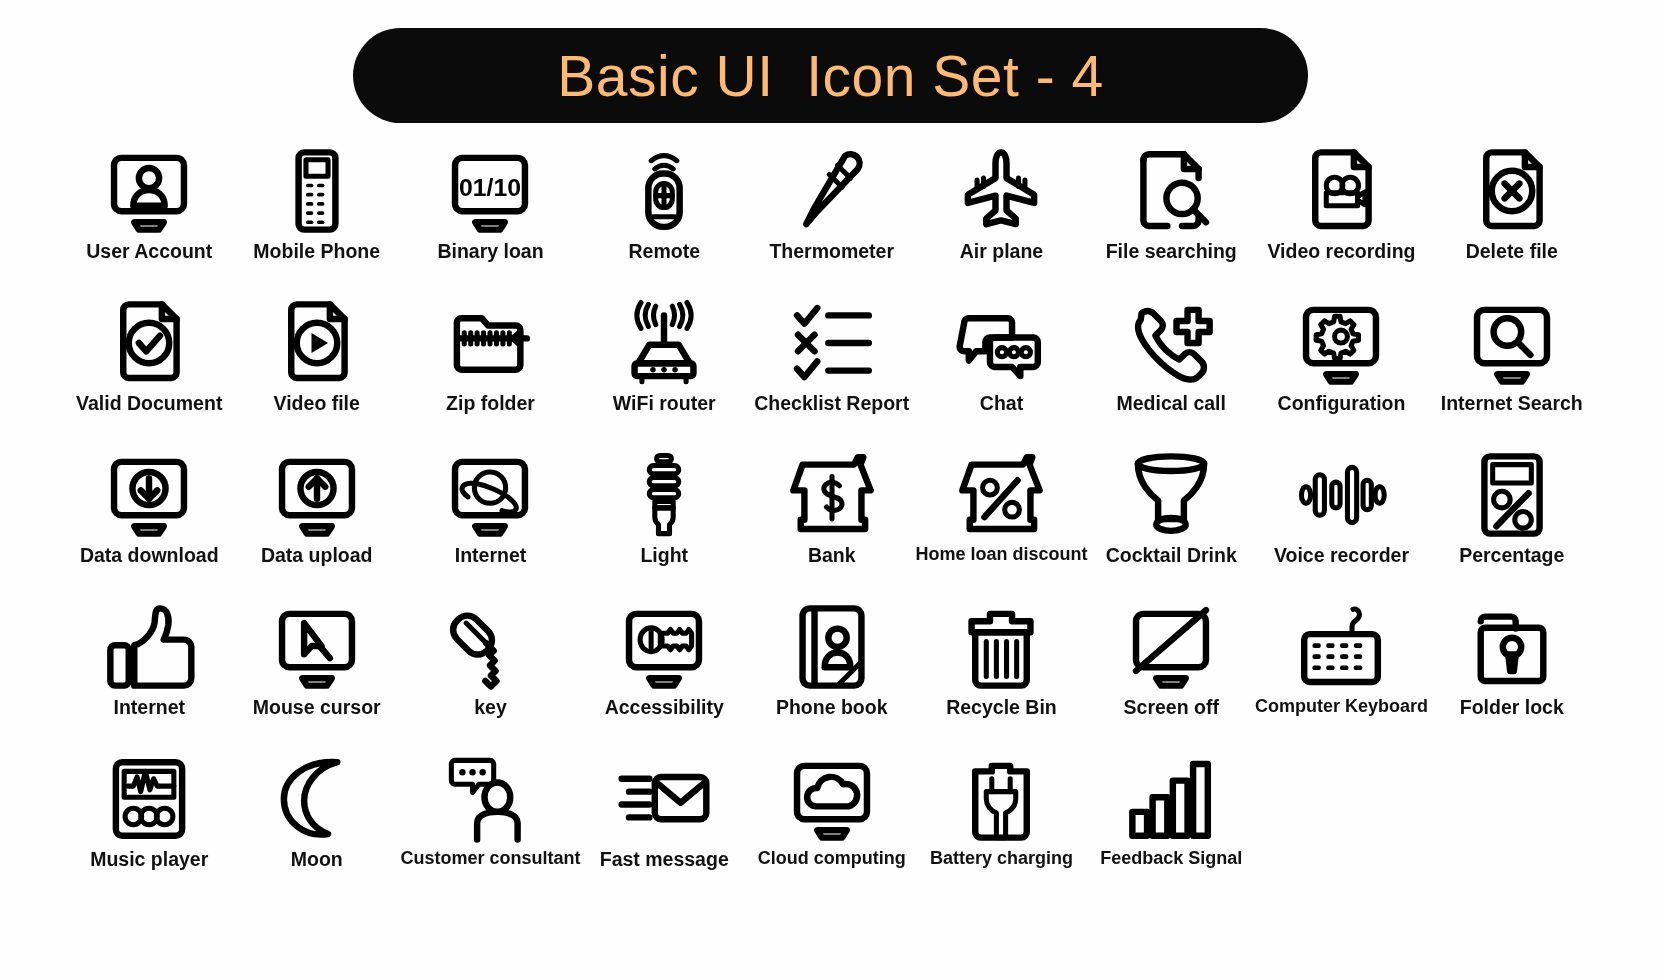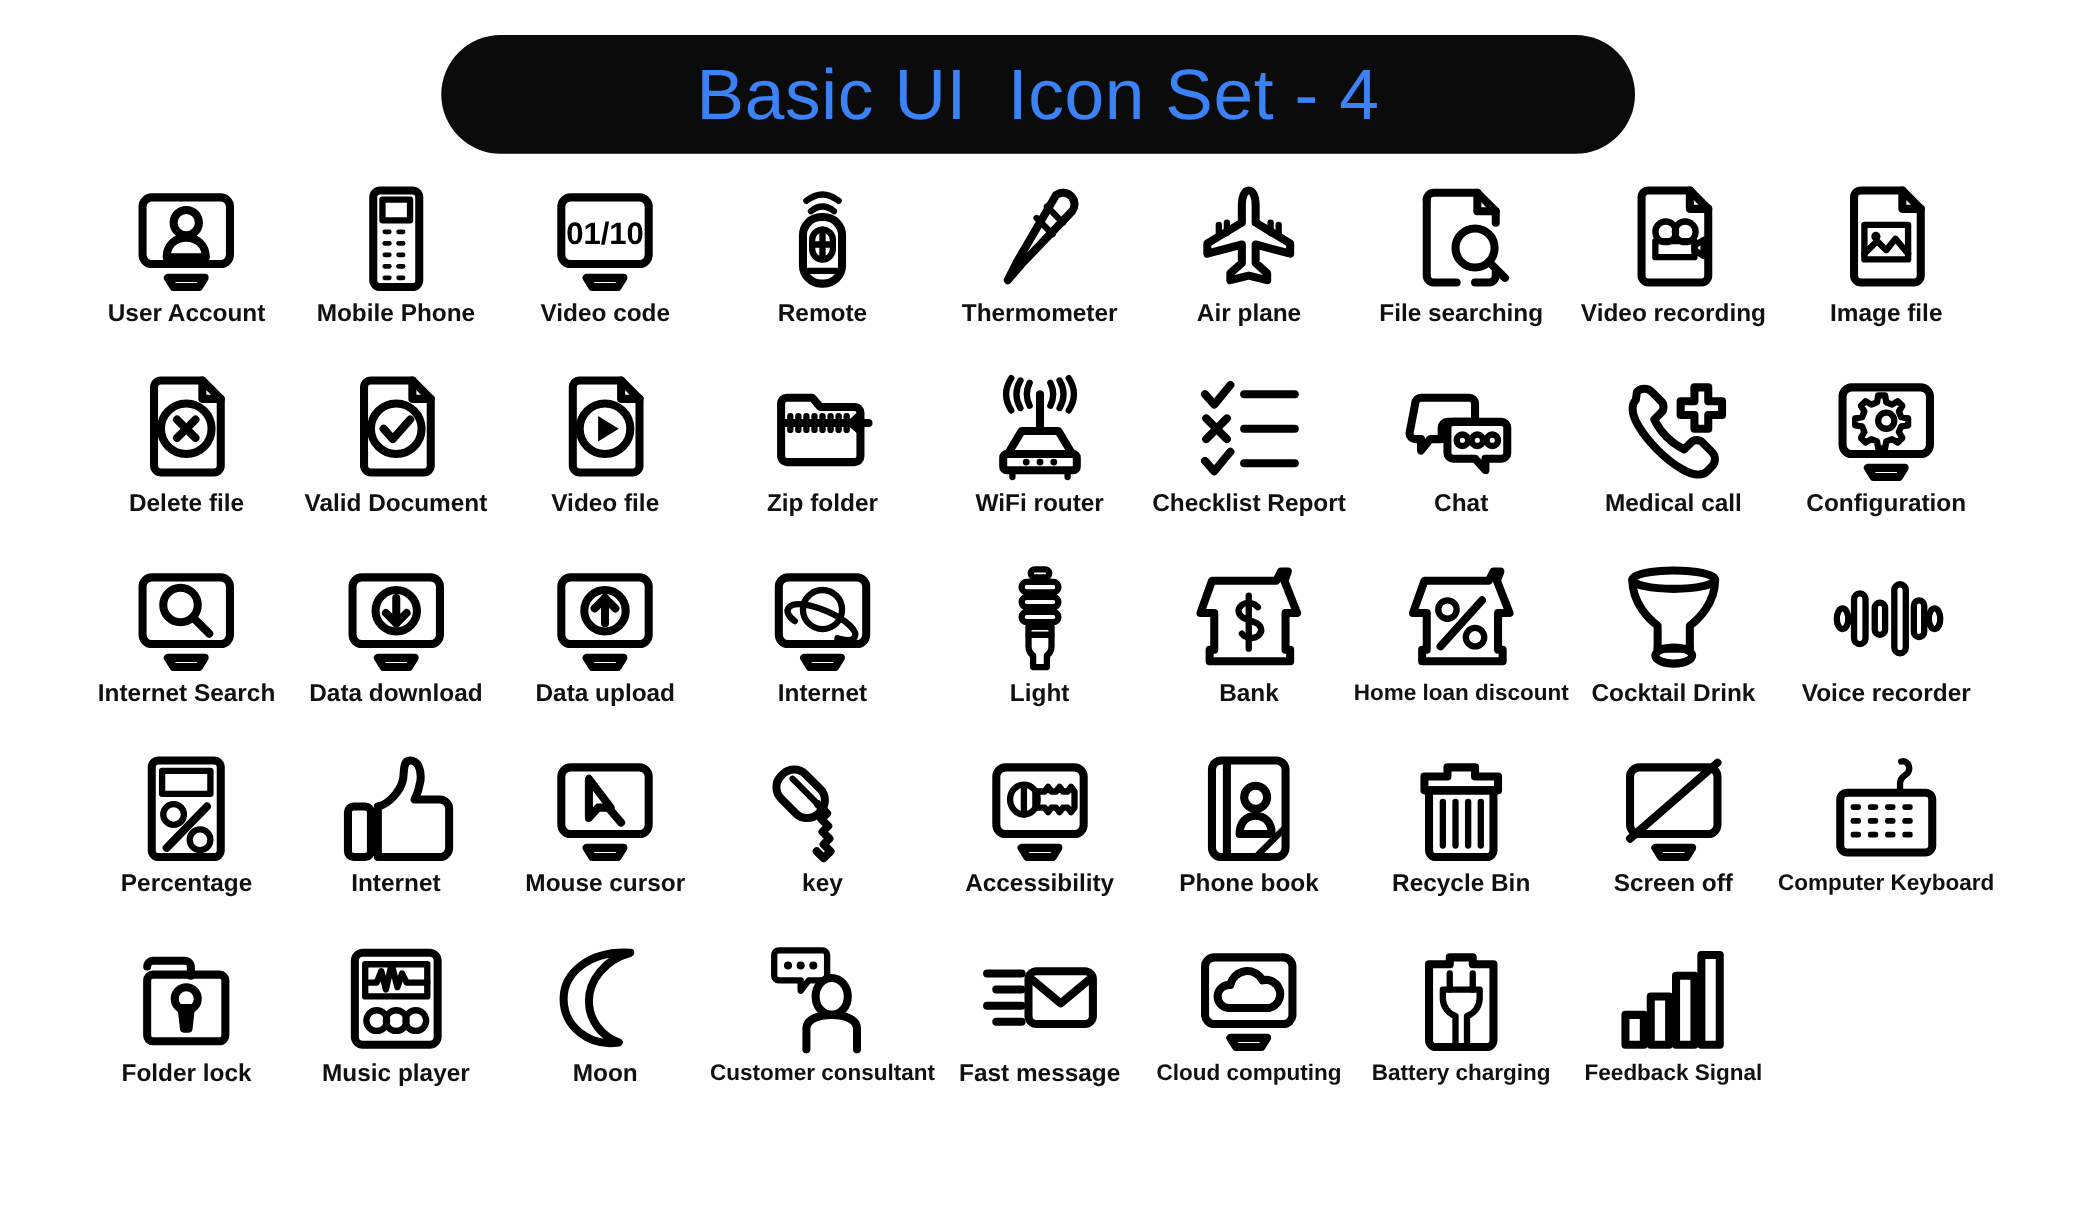--- a/index.html
+++ b/index.html
@@ -22,21 +22,21 @@
   }
 
   
   .title-wrap {
     display: flex;
     justify-content: center;
     padding-top: 28px;
   }
   .title-pill {
     background: #0b0b0b;
-    color: #3b82f6;
+    color: #fdba74;
     border-radius: 60px;
     width: 955px;
     height: 95px;
     display: flex;
     align-items: center;
     justify-content: center;
     letter-spacing: 0.5px;
   }
   .title-text {
     font-family: "Liberation Sans", sans-serif;
@@ -154,21 +154,21 @@
     </div>
 
     <div class="cell">
       <div class="icon-box">
         <svg viewBox="0 0 100 100">
           <rect class="st" x="12" y="14" width="76" height="58" rx="8"></rect>
           <path class="st" d="M34 84 h32 l-5 8 h-22 z"></path>
           <text class="glyph" x="50" y="55" font-size="27" text-anchor="middle">01/10</text>
         </svg>
       </div>
-      <div class="label">Video code</div>
+      <div class="label">Binary loan</div>
     </div>
 
     <div class="cell">
       <div class="icon-box">
         <svg viewBox="0 0 100 100">
           <path class="st-thin" d="M36 17 q14-11 28 0"></path>
           <path class="st-thin" d="M40 26 q10-8 20 0"></path>
           <rect class="st" x="33" y="31" width="34" height="58" rx="16"></rect>
           <rect class="st-thin" x="41" y="42" width="18" height="26" rx="9"></rect>
           <line class="st-thin" x1="41" y1="55" x2="59" y2="55"></line>
@@ -224,32 +224,20 @@
           <path class="st" d="M64 8 v16 h16"></path>
           <circle class="st-thin" cx="43" cy="44" r="9"></circle>
           <circle class="st-thin" cx="60" cy="44" r="9"></circle>
           <path class="st-thin" d="M34 52 h34 v14 h-34 z"></path>
           <path class="st-thin" d="M68 56 l8 -5 v14 l-8 -5 z"></path>
         </svg>
       </div>
       <div class="label">Video recording</div>
     </div>
 
-    <div class="cell">
-      <div class="icon-box">
-        <svg viewBox="0 0 100 100">
-          <path class="st" d="M22 14 a6 6 0 0 1 6-6 h36 l16 16 v58 a6 6 0 0 1 -6 6 h-46 a6 6 0 0 1 -6 -6 z"></path>
-          <path class="st" d="M64 8 v16 h16"></path>
-          <rect class="st-thin" x="31" y="38" width="38" height="30"></rect>
-          <circle class="fl" cx="41" cy="48" r="4"></circle>
-          <path class="st-thin" d="M31 63 l11 -11 8 8 8 -10 11 13"></path>
-        </svg>
-      </div>
-      <div class="label">Image file</div>
-    </div>
 
     <div class="cell">
       <div class="icon-box">
         <svg viewBox="0 0 100 100">
           <path class="st" d="M22 14 a6 6 0 0 1 6-6 h36 l16 16 v58 a6 6 0 0 1 -6 6 h-46 a6 6 0 0 1 -6 -6 z"></path>
           <path class="st" d="M64 8 v16 h16"></path>
           <circle class="st" cx="50" cy="50" r="22"></circle>
           <line class="st" x1="42" y1="42" x2="58" y2="58"></line>
           <line class="st" x1="58" y1="42" x2="42" y2="58"></line>
         </svg>

